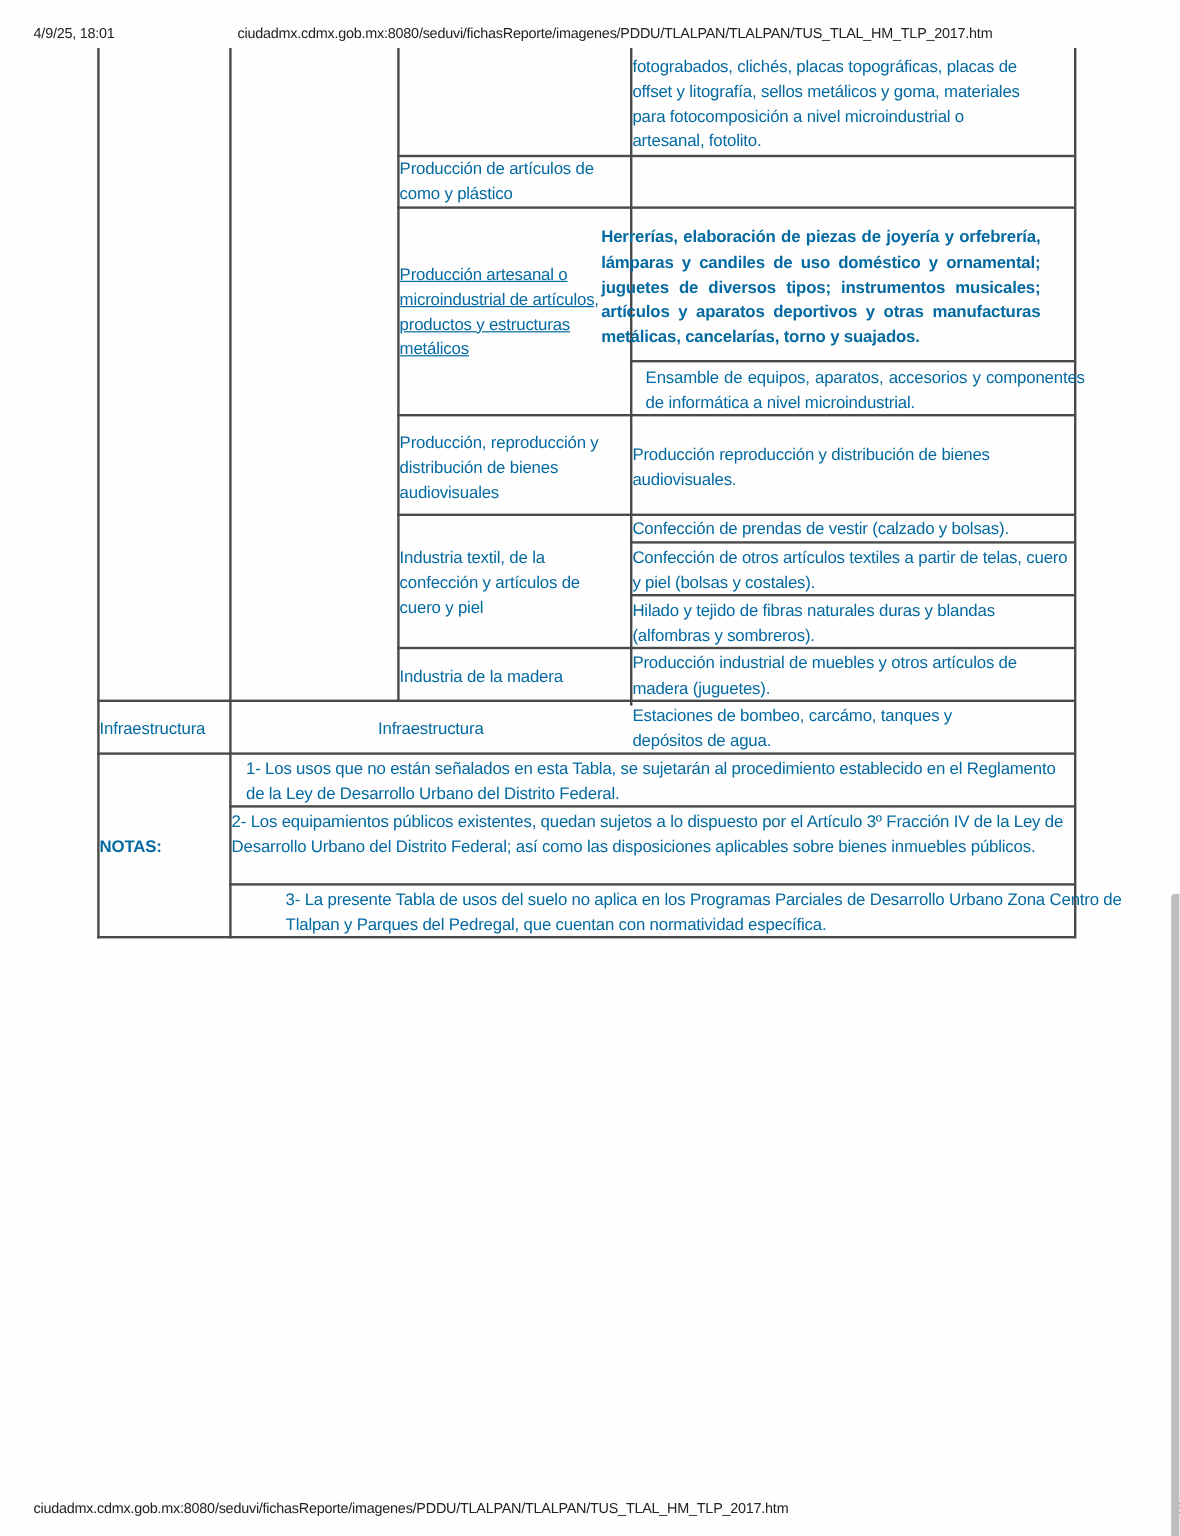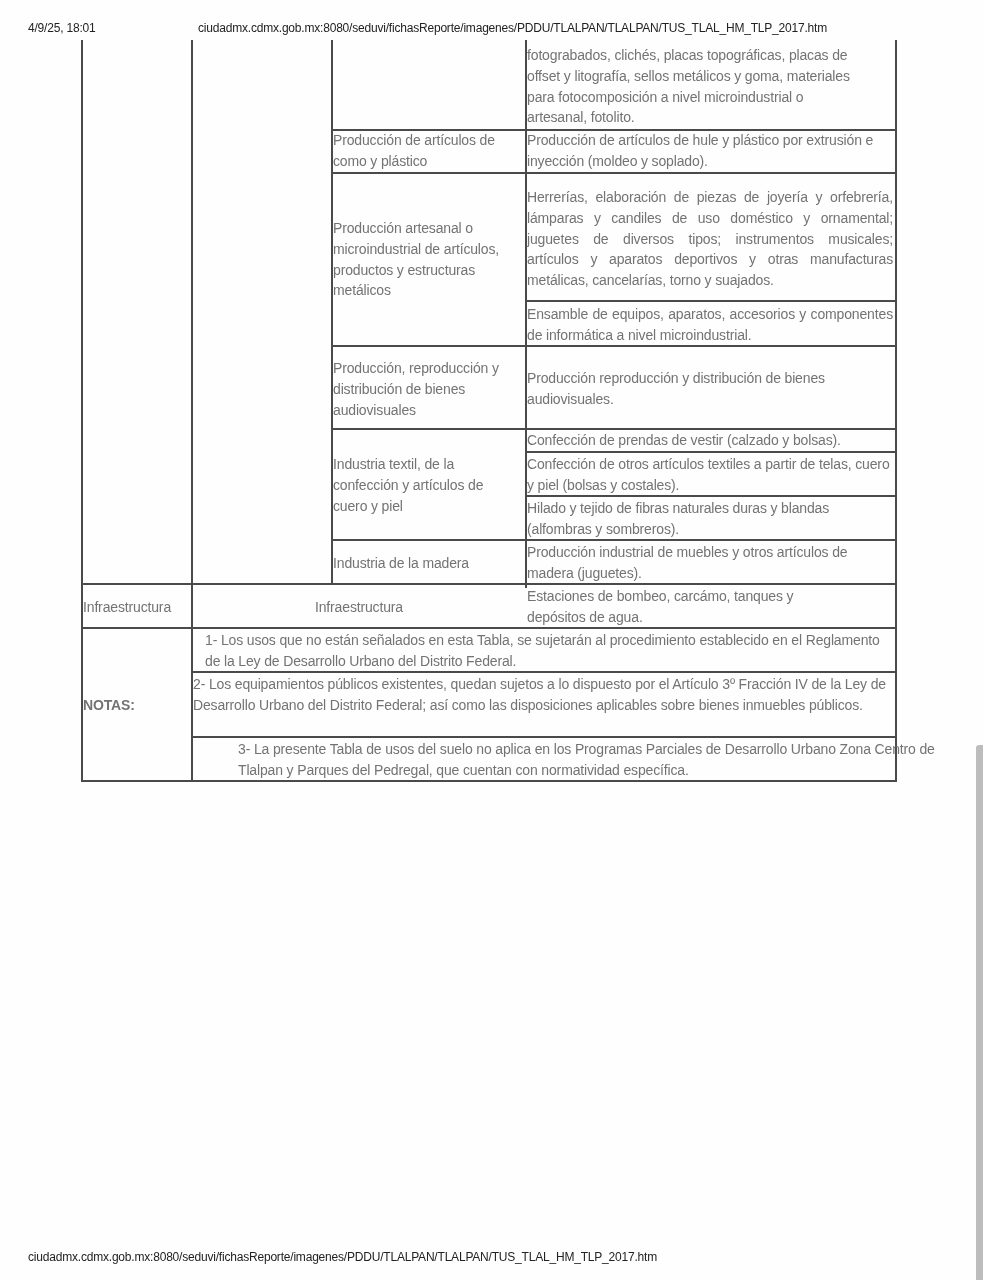--- a/index.html
+++ b/index.html
@@ -10,21 +10,21 @@
   .hdr-url { left:198px; }
   .ftr { position:absolute; top:1250px; font-size:12px; color:#222; letter-spacing:-0.2px; }
   .ftr-url { left:28px; }
   .ftr-page { left:979px; }
   .scrollbar { position:absolute; left:976px; top:745px; width:7px; height:535px; background:#bdbdbd; border-radius:3px 0 0 0; }
 
   .tbl { position:absolute; left:81px; top:40px; width:815px; height:742px; }
   .ln { position:absolute; background:#4a4a4a; }
   .v { width:1.5px; }
   .h { height:1.5px; }
-  .cell { position:absolute; font-size:14px; line-height:20.8px; color:#737373; letter-spacing:-0.15px; }
+  .cell { position:absolute; font-size:14px; line-height:20.8px; color:#0369a1; letter-spacing:-0.15px; }
   .just { text-align:justify; text-align-last:left; }
   .bold { font-weight:bold; }
   .center { text-align:center; }
 </style>
 </head>
 <body>
 
 <div class="hdr hdr-date">4/9/25, 18:01</div>
 <div class="hdr hdr-url">ciudadmx.cdmx.gob.mx:8080/seduvi/fichasReporte/imagenes/PDDU/TLALPAN/TLALPAN/TUS_TLAL_HM_TLP_2017.htm</div>
 
@@ -46,25 +46,24 @@
   <div class="ln h" style="left:250px;top:499px;width:565px;"></div>
   <div class="ln h" style="left:0;top:543px;width:815px;"></div>
   <div class="ln h" style="left:0;top:587px;width:815px;"></div>
   <div class="ln h" style="left:110px;top:631px;width:705px;"></div>
   <div class="ln h" style="left:110px;top:696px;width:705px;"></div>
   <div class="ln h" style="left:0;top:740px;width:815px;"></div>
 
   <div class="cell" style="left:446px;top:5px;width:330px;">fotograbados, clichés, placas topográficas, placas de offset y litografía, sellos metálicos y goma, materiales para fotocomposición a nivel microindustrial o artesanal, fotolito.</div>
 
   <div class="cell" style="left:252px;top:90px;width:190px;">Producción de artículos de como y plástico</div>
-  <div class="cell" style="left:446px;top:90px;width:368px;">Producción de artículos de hule y plástico por extrusión e inyección (moldeo y soplado).</div>
 
-  <div class="cell" style="left:252px;top:178px;width:190px;">Producción artesanal o microindustrial de artículos, productos y estructuras metálicos</div>
-  <div class="cell just" style="left:446px;top:147px;width:366px;">Herrerías, elaboración de piezas de joyería y orfebrería, lámparas y candiles de uso doméstico y ornamental; juguetes de diversos tipos; instrumentos musicales; artículos y aparatos deportivos y otras manufacturas metálicas, cancelarías, torno y suajados.</div>
-  <div class="cell just" style="left:446px;top:264px;width:366px;">Ensamble de equipos, aparatos, accesorios y componentes de informática a nivel microindustrial.</div>
+  <div class="cell" style="left:252px;top:178px;width:190px;text-decoration:underline;">Producción artesanal o microindustrial de artículos, productos y estructuras metálicos</div>
+  <div class="cell just" style="left:420px;top:147px;width:366px;font-weight:bold;">Herrerías, elaboración de piezas de joyería y orfebrería, lámparas y candiles de uso doméstico y ornamental; juguetes de diversos tipos; instrumentos musicales; artículos y aparatos deportivos y otras manufacturas metálicas, cancelarías, torno y suajados.</div>
+  <div class="cell just" style="left:446px;top:264px;width:366px;padding-left:11px;">Ensamble de equipos, aparatos, accesorios y componentes de informática a nivel microindustrial.</div>
 
   <div class="cell" style="left:252px;top:318px;width:190px;">Producción, reproducción y distribución de bienes audiovisuales</div>
   <div class="cell" style="left:446px;top:328px;width:345px;">Producción reproducción y distribución de bienes audiovisuales.</div>
 
   <div class="cell" style="left:252px;top:414px;width:160px;">Industria textil, de la confección y artículos de cuero y piel</div>
   <div class="cell" style="left:446px;top:414px;width:368px;">Confección de otros artículos textiles a partir de telas, cuero y piel (bolsas y costales).</div>
   <div class="cell" style="left:446px;top:390px;width:368px;">Confección de prendas de vestir (calzado y bolsas).</div>
   <div class="cell" style="left:446px;top:458px;width:345px;">Hilado y tejido de fibras naturales duras y blandas (alfombras y sombreros).</div>
 
   <div class="cell" style="left:252px;top:513px;width:190px;">Industria de la madera</div>

